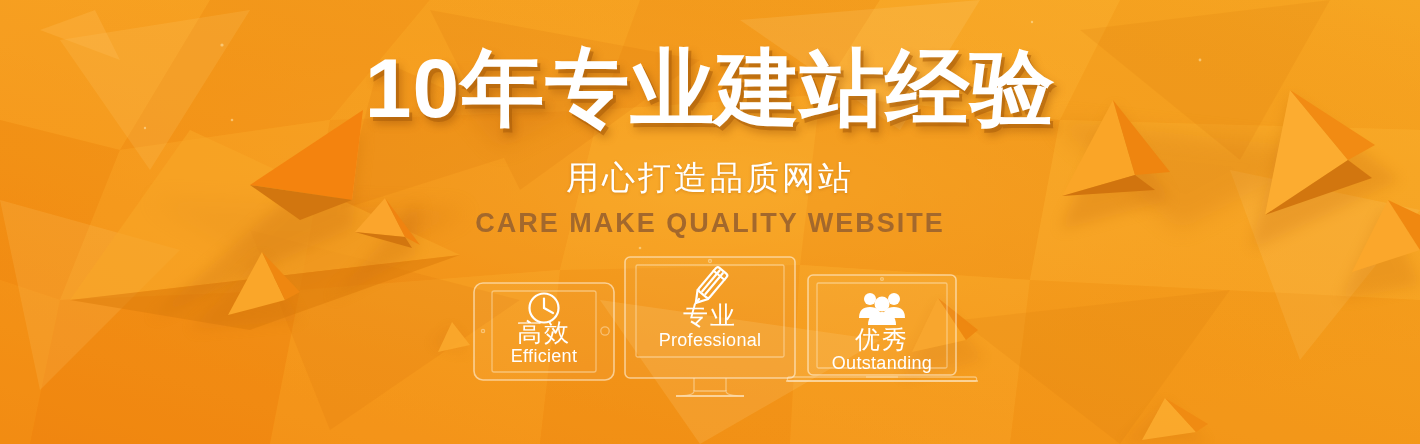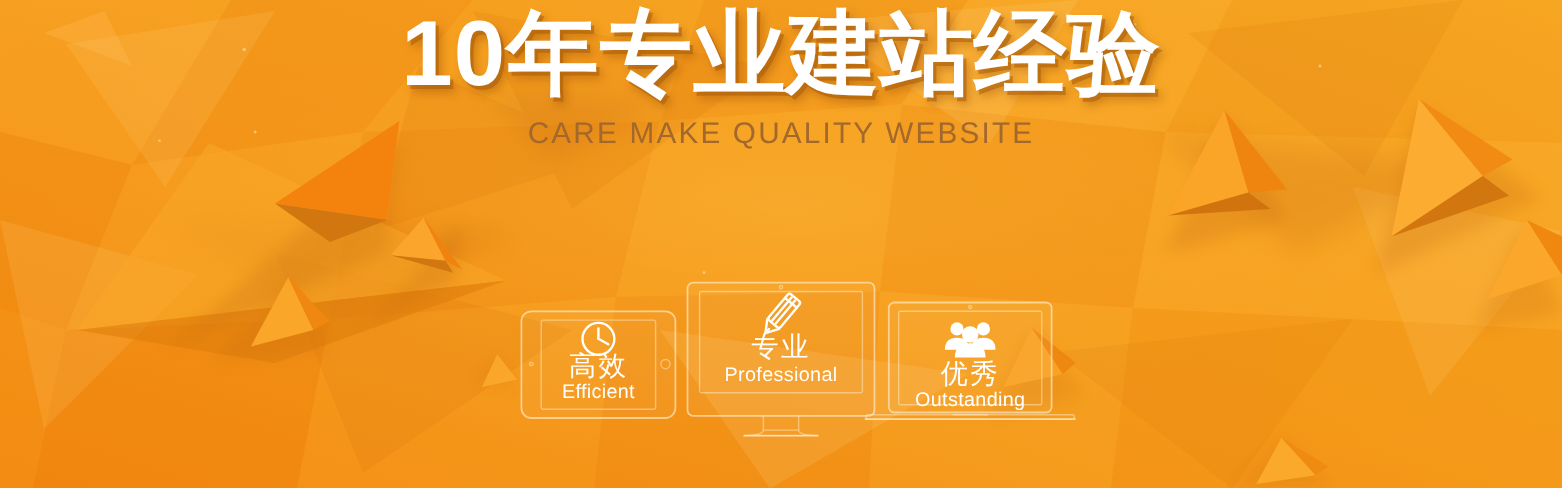--- a/index.html
+++ b/index.html
@@ -29,20 +29,21 @@
   .text-stack {
     position: absolute;
     left: 0;
     top: 0;
     width: 1420px;
     text-align: center;
     z-index: 10;
   }
   .headline {
     margin: 0;
+    padding-top: 40px;
     font-size: 84px;
     line-height: 96px;
     font-weight: 700;
     color: #ffffff;
     letter-spacing: 1px;
     text-shadow:
       3px 4px 0 rgba(170, 92, 10, 0.55),
       5px 7px 9px rgba(150, 78, 6, 0.45);
     white-space: nowrap;
   }
@@ -55,21 +56,21 @@
     color: #ffffff;
     letter-spacing: 3px;
     text-shadow: 0 1px 3px rgba(160, 85, 10, 0.35);
     white-space: nowrap;
   }
   .subtitle-en {
     margin: 0;
     padding-top: 9px;
     font-size: 27px;
     line-height: 32px;
-    font-weight: 400;
+    font-weight: 700;
     color: #A3682C;
     letter-spacing: 2.0px;
     white-space: nowrap;
   }
 
   
   .devices {
     position: absolute;
     left: 0;
     top: 248px;
@@ -257,20 +258,21 @@
       <circle cx="232" cy="120" r="1.3"></circle>
       <circle cx="145" cy="128" r="1.2"></circle>
       <circle cx="1200" cy="60" r="1.4"></circle>
       <circle cx="1032" cy="22" r="1.2"></circle>
       <circle cx="640" cy="248" r="1.3"></circle>
     </g>
   </svg>
 
   <div class="text-stack">
     <h1 class="headline">10年专业建站经验</h1>
+    <p class="subtitle-cn">用心打造品质网站</p>
     <p class="subtitle-en">CARE MAKE QUALITY WEBSITE</p>
   </div>
 
   <div class="devices">
     <svg viewBox="0 0 1420 160" preserveAspectRatio="none">
 
       <g>
 
         <rect x="474" y="35" width="140" height="97" rx="9" ry="9" class="dev-stroke"></rect>
         <rect x="474" y="35" width="140" height="97" rx="9" ry="9" class="dev-glass"></rect>

